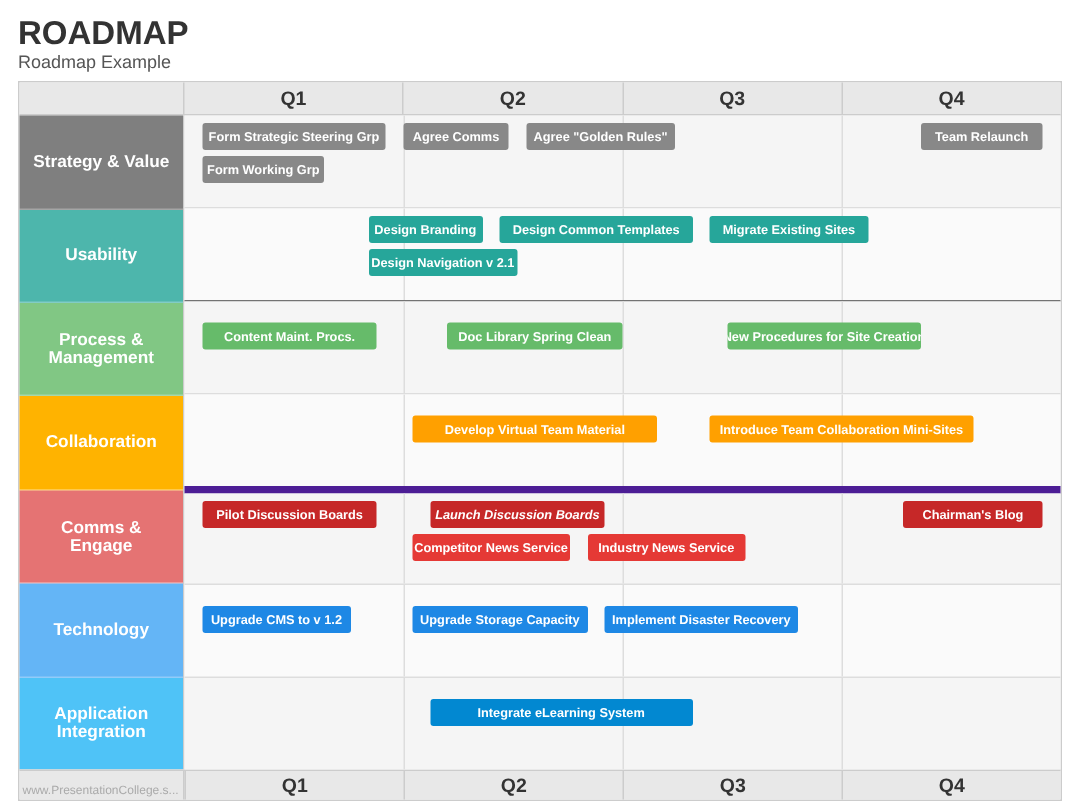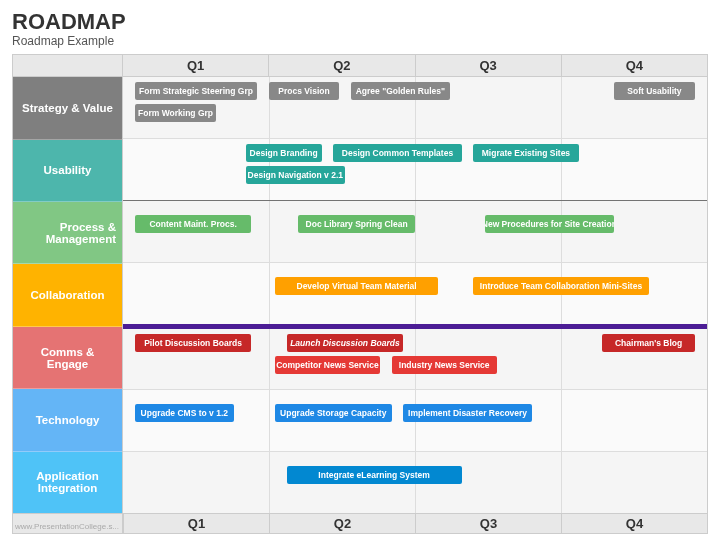--- a/index.html
+++ b/index.html
@@ -116,44 +116,44 @@
       <div class="quarter-label">Q2</div>
       <div class="quarter-label">Q3</div>
       <div class="quarter-label" style="border-right:none;">Q4</div>
     </div>
 
     <div style="display:flex; flex:1;">
 
       <div style="width:110px; flex-shrink:0; display:flex; flex-direction:column; border-right:1px solid #ccc;">
         <div class="row-label-item" style="background:#7f7f7f;">Strategy &amp; Value</div>
         <div class="row-label-item" style="background:#4db6ac;">Usability</div>
-        <div class="row-label-item" style="background:#81c784;text-align:right;">Process &amp; Management</div>
+        <div class="row-label-item" style="background:#81c784;">Process &amp; Management</div>
         <div class="row-label-item" style="background:#ffb300;">Collaboration</div>
         <div class="row-label-item" style="background:#e57373;">Comms &amp; Engage</div>
         <div class="row-label-item" style="background:#64b5f6;">Technology</div>
         <div class="row-label-item" style="background:#4fc3f7; border-bottom:none;">Application Integration</div>
       </div>
 
       <div style="flex:1; position:relative; display:flex; flex-direction:column;">
 
         <div class="gantt-row" style="background:#f5f5f5; flex:1; position:relative; border-bottom:1px solid #ddd;">
 
           <div class="col-line" style="left:25%;"></div>
           <div class="col-line" style="left:50%;"></div>
           <div class="col-line" style="left:75%;"></div>
 
           <div class="bar" style="background:#888; left:2%; top:5px; width:21%;">Form Strategic Steering Grp</div>
 
           <div class="bar" style="background:#888; left:2%; top:27px; width:14%;">Form Working Grp</div>
 
-          <div class="bar" style="background:#888; left:25%; top:5px; width:12%;">Procs Vision</div>
+          <div class="bar" style="background:#888; left:25%; top:5px; width:12%;">Agree Comms</div>
 
           <div class="bar" style="background:#888; left:39%; top:5px; width:17%;">Agree "Golden Rules"</div>
 
-          <div class="bar" style="background:#888; left:84%; top:5px; width:14%;">Soft Usability</div>
+          <div class="bar" style="background:#888; left:84%; top:5px; width:14%;">Team Relaunch</div>
         </div>
 
         <div class="gantt-row" style="background:#fafafa; flex:1; position:relative; border-bottom:1px solid #737373;">
           <div class="col-line" style="left:25%;"></div>
           <div class="col-line" style="left:50%;"></div>
           <div class="col-line" style="left:75%;"></div>
 
           <div class="bar" style="background:#26a69a; left:21%; top:5px; width:13%;">Design Branding</div>
 
           <div class="bar" style="background:#26a69a; left:36%; top:5px; width:22%;">Design Common Templates</div>

